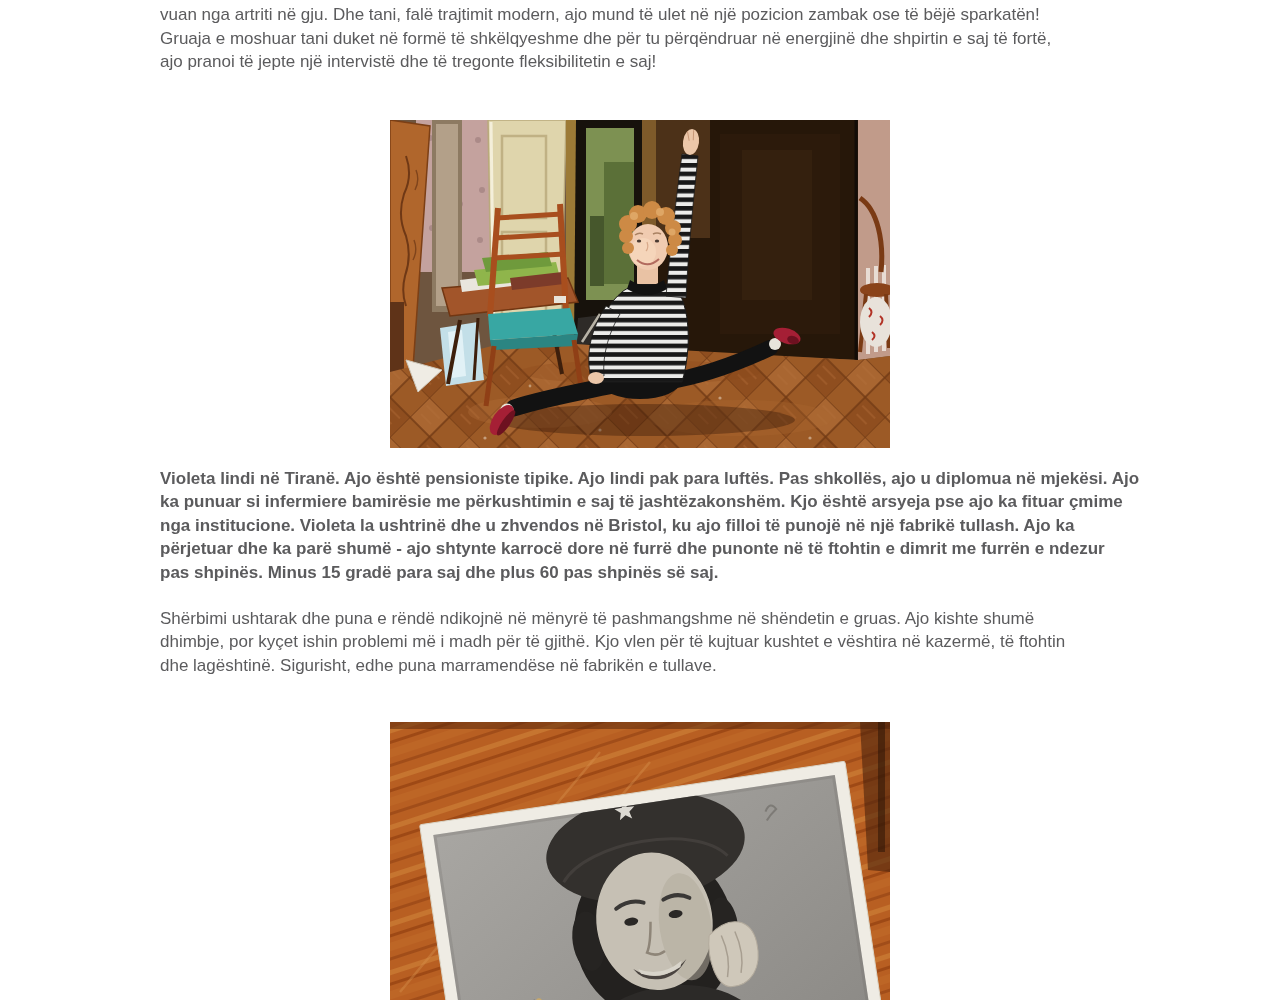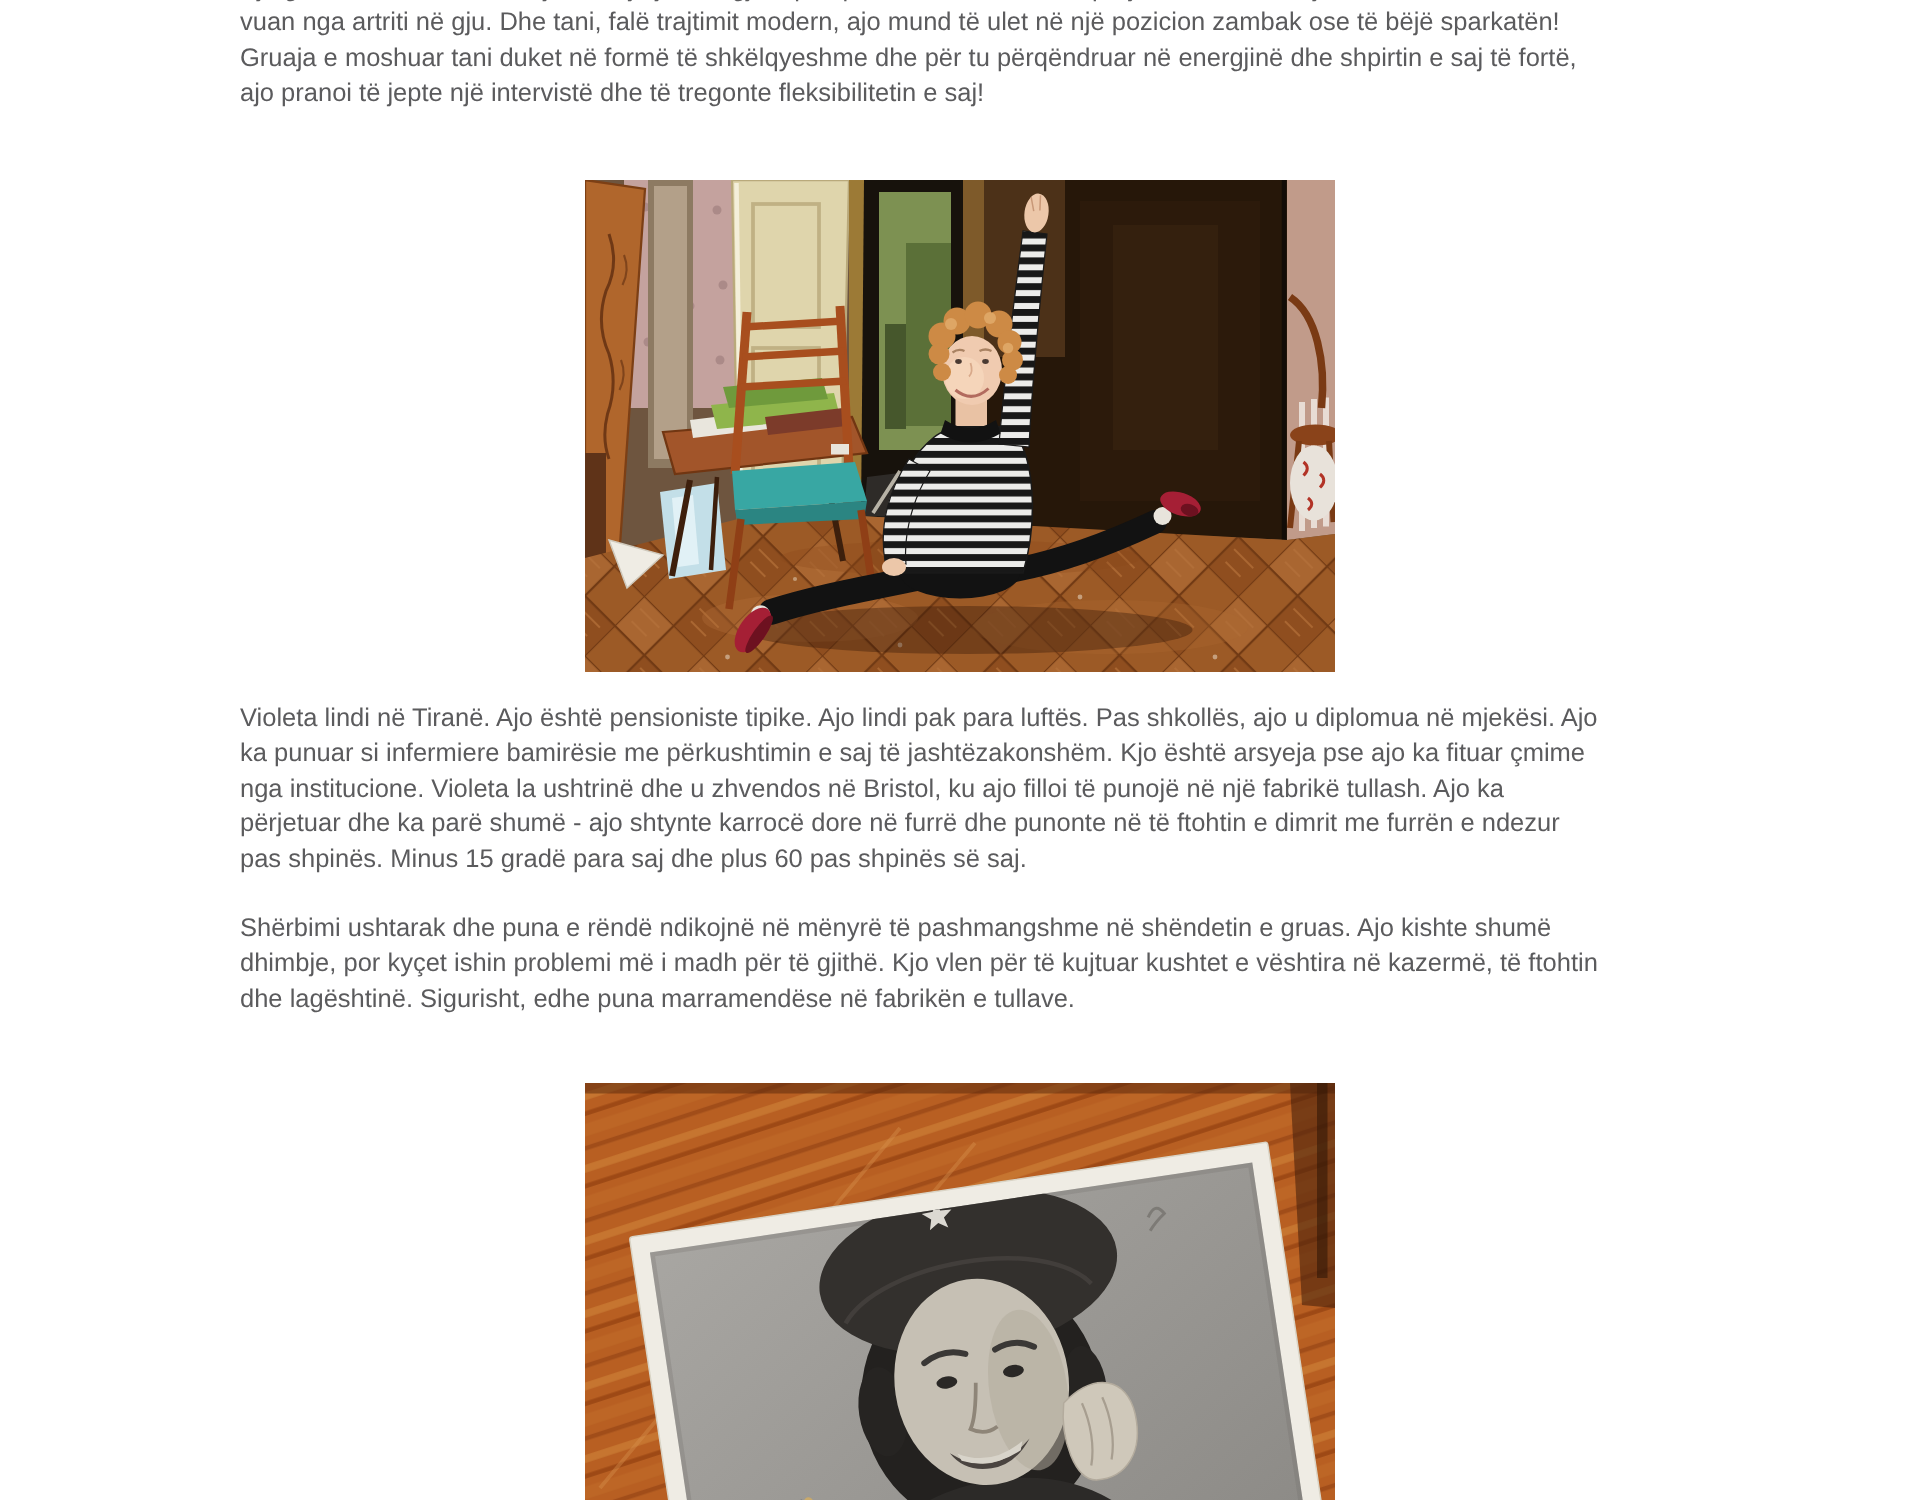--- a/index.html
+++ b/index.html
@@ -1,20 +1,20 @@
 <!DOCTYPE html>
 <html lang="sq"><head>
 <meta charset="utf-8">
 <style>
   html,body{margin:0;padding:0;background:#fff;}
   body{font-family:"Liberation Sans",sans-serif;}
   .page{position:relative;width:1280px;height:1000px;overflow:hidden;background:#ffffff;}
   .para{position:absolute;left:160px;margin:0;font-size:17px;line-height:23.4px;color:#5b5b5d;white-space:pre;}
   #p1{top:-20px;}
-  #p2{top:467px;}
+  #p2{top:467px;font-weight:bold;}
   #p3{top:607px;}
   .fig{position:absolute;left:390px;margin:0;padding:0;}
   #fig1{top:120px;width:500px;height:328px;}
   #fig2{top:722px;width:500px;height:278px;}
   .fig svg{display:block;}
 </style>
 </head>
 <body>
 
 <div class="page">

